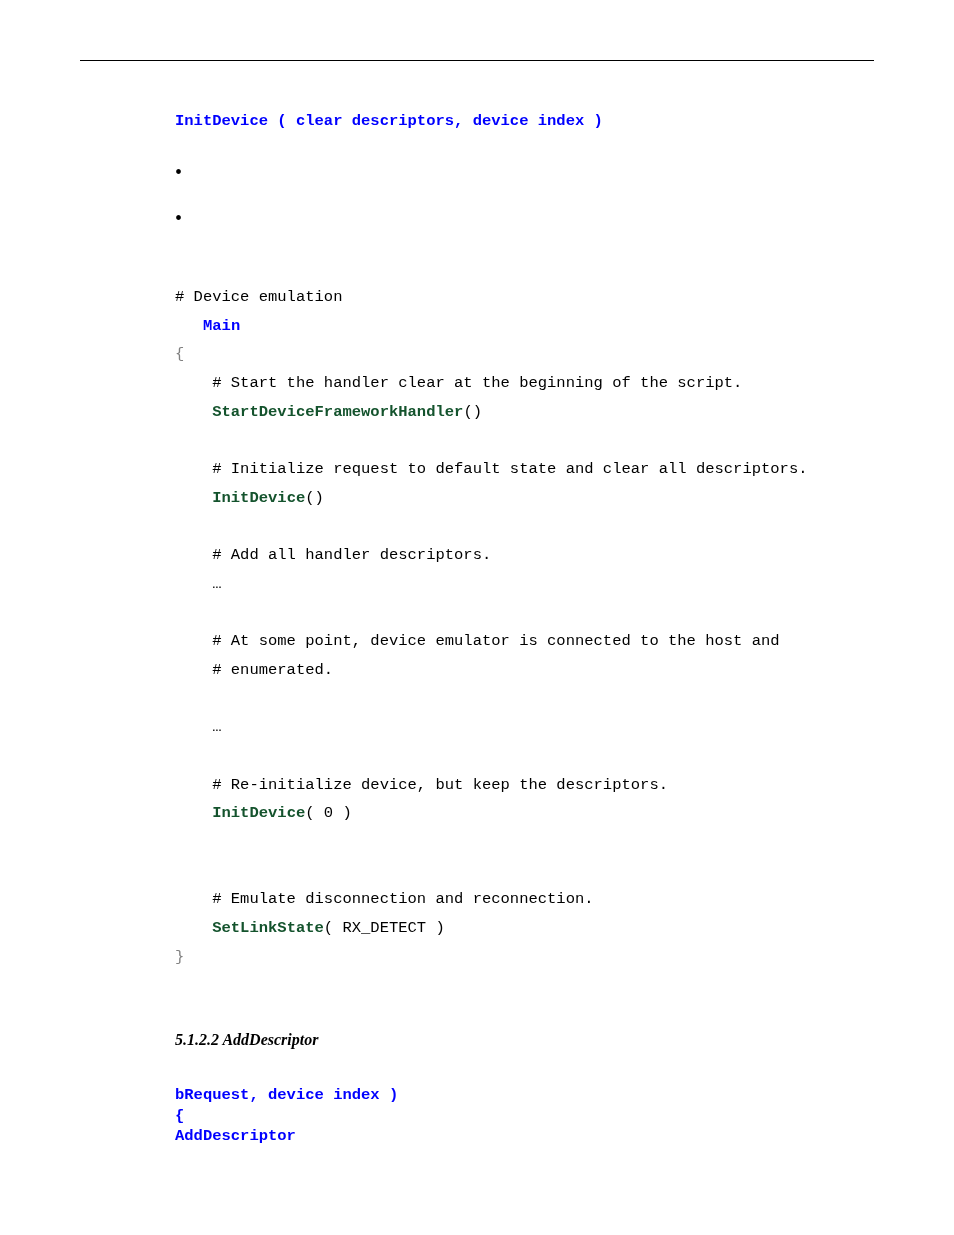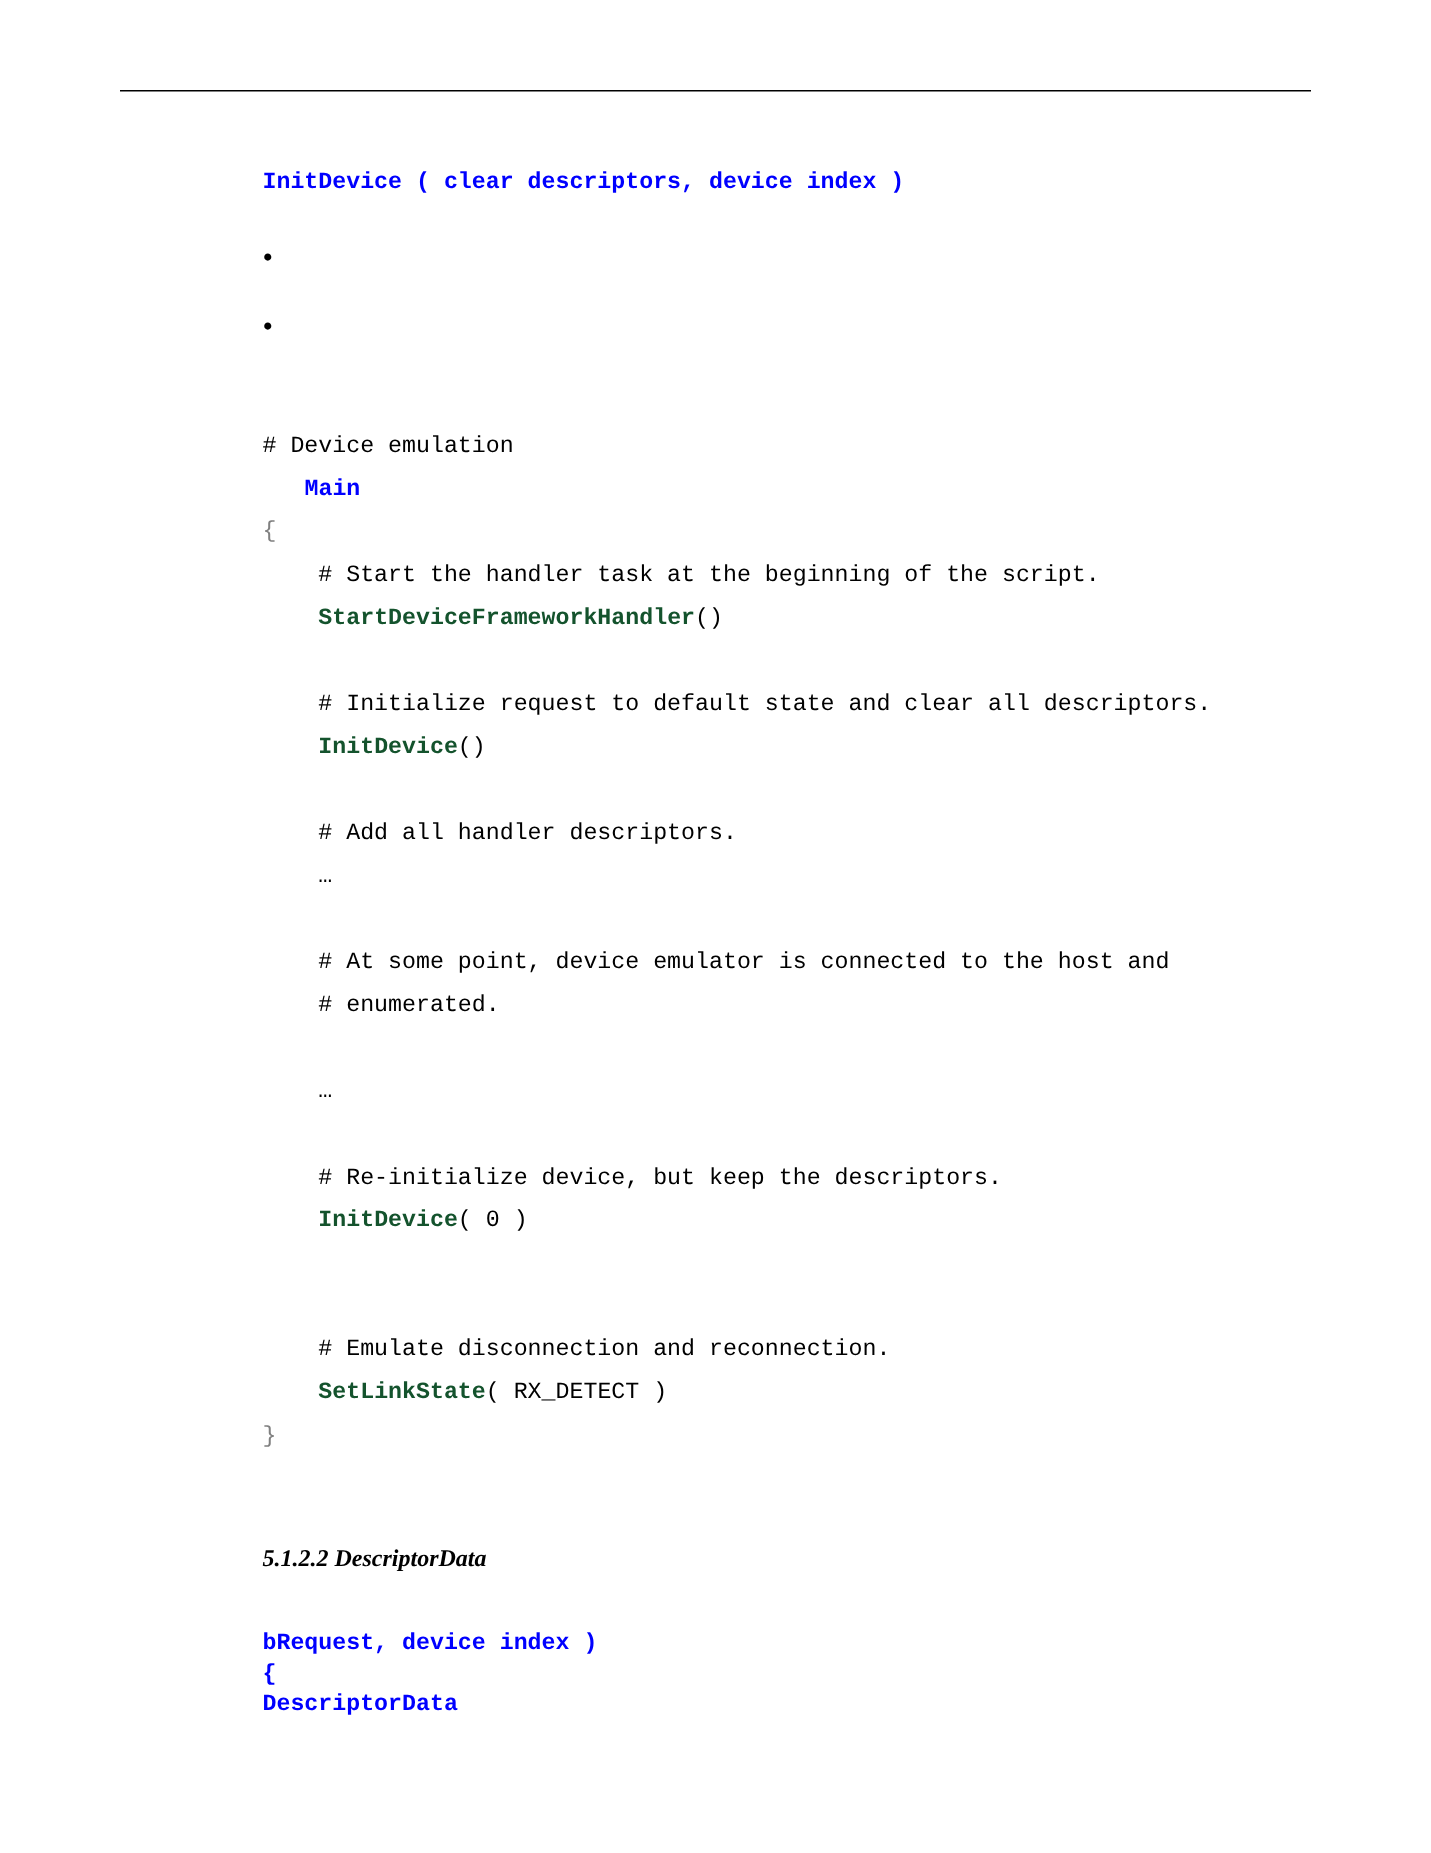--- a/index.html
+++ b/index.html
@@ -82,21 +82,21 @@
     <ul class="bullets">
       <li></li>
       <li></li>
     </ul>
 
     <div style="height:20px"></div>
 
     <div class="codeblock"><span># Device emulation</span>
 <span class="kw">Main</span>
 <span class="brace">{</span>
-<span>    # Start the handler task at the beginning of the script.</span>
+<span>    # Start the handler clear at the beginning of the script.</span>
 <span>    </span><span class="fn">StartDeviceFrameworkHandler</span><span>()</span>
 
 <span>    # Initialize request to default state and clear all descriptors.</span>
 <span>    </span><span class="fn">InitDevice</span><span>()</span>
 
 <span>    # Add all handler descriptors.</span>
 <span>    …</span>
 
 <span>    # At some point, device emulator is connected to the host and</span>
 <span>    # enumerated.</span>
@@ -104,18 +104,18 @@
 <span>    …</span>
 
 <span>    # Re-initialize device, but keep the descriptors.</span>
 <span>    </span><span class="fn">InitDevice</span><span>( 0 )</span>
 
 
 <span>    # Emulate disconnection and reconnection.</span>
 <span>    </span><span class="fn">SetLinkState</span><span>( RX_DETECT )</span>
 <span class="brace">}</span></div>
 
-    <div class="section-heading">5.1.2.2 DescriptorData</div>
+    <div class="section-heading">5.1.2.2 AddDescriptor</div>
 
-    <div class="sig"><br><span>bRequest, device index )</span><br><span>{</span><br><span>    DescriptorData</span></div>
+    <div class="sig"><br><span>bRequest, device index )</span><br><span>{</span><br><span>    AddDescriptor</span></div>
 
   </div>
 </div>
 
 </body></html>

